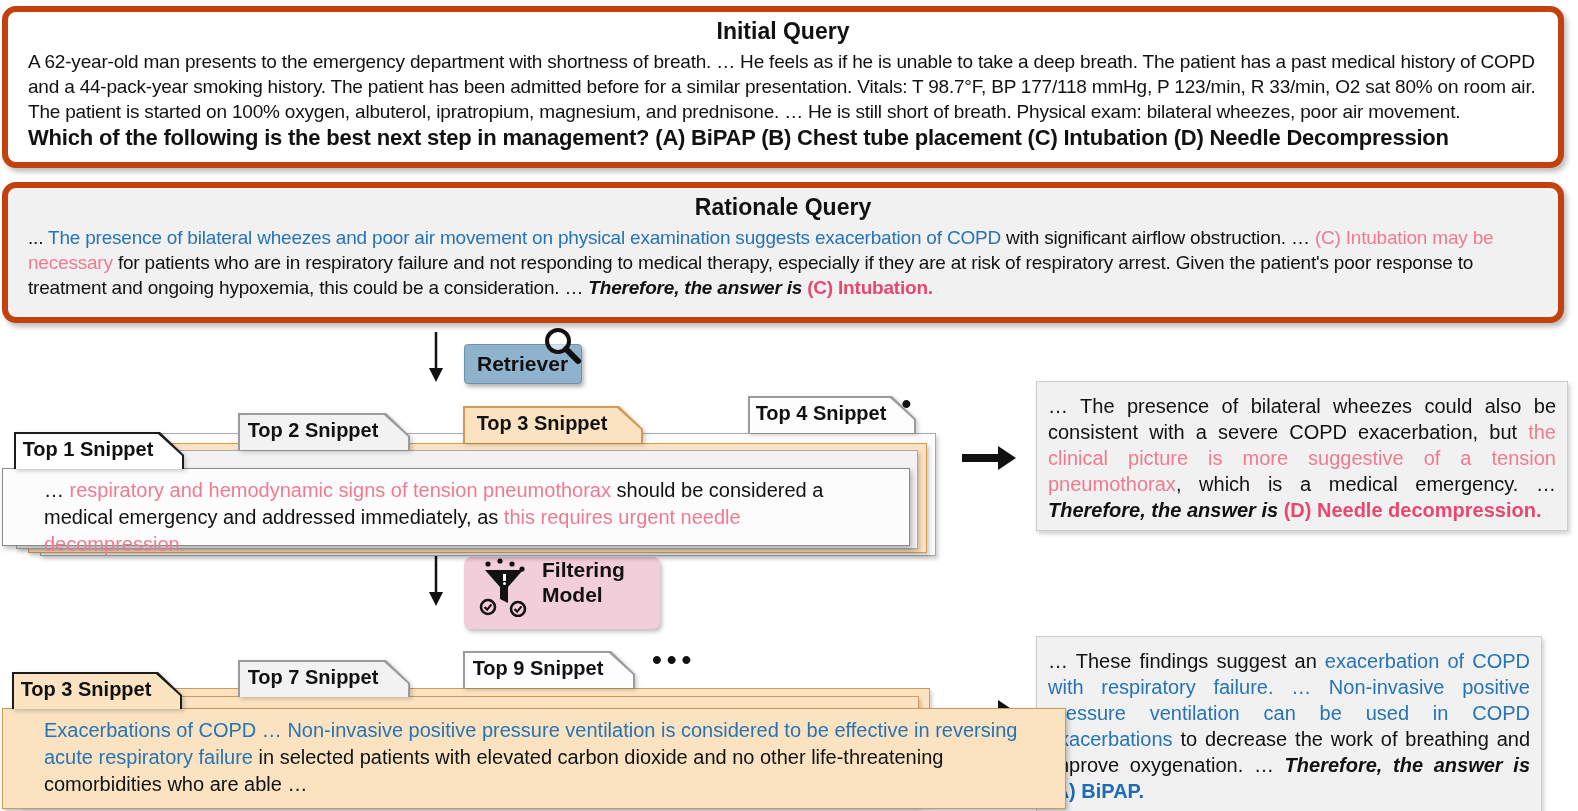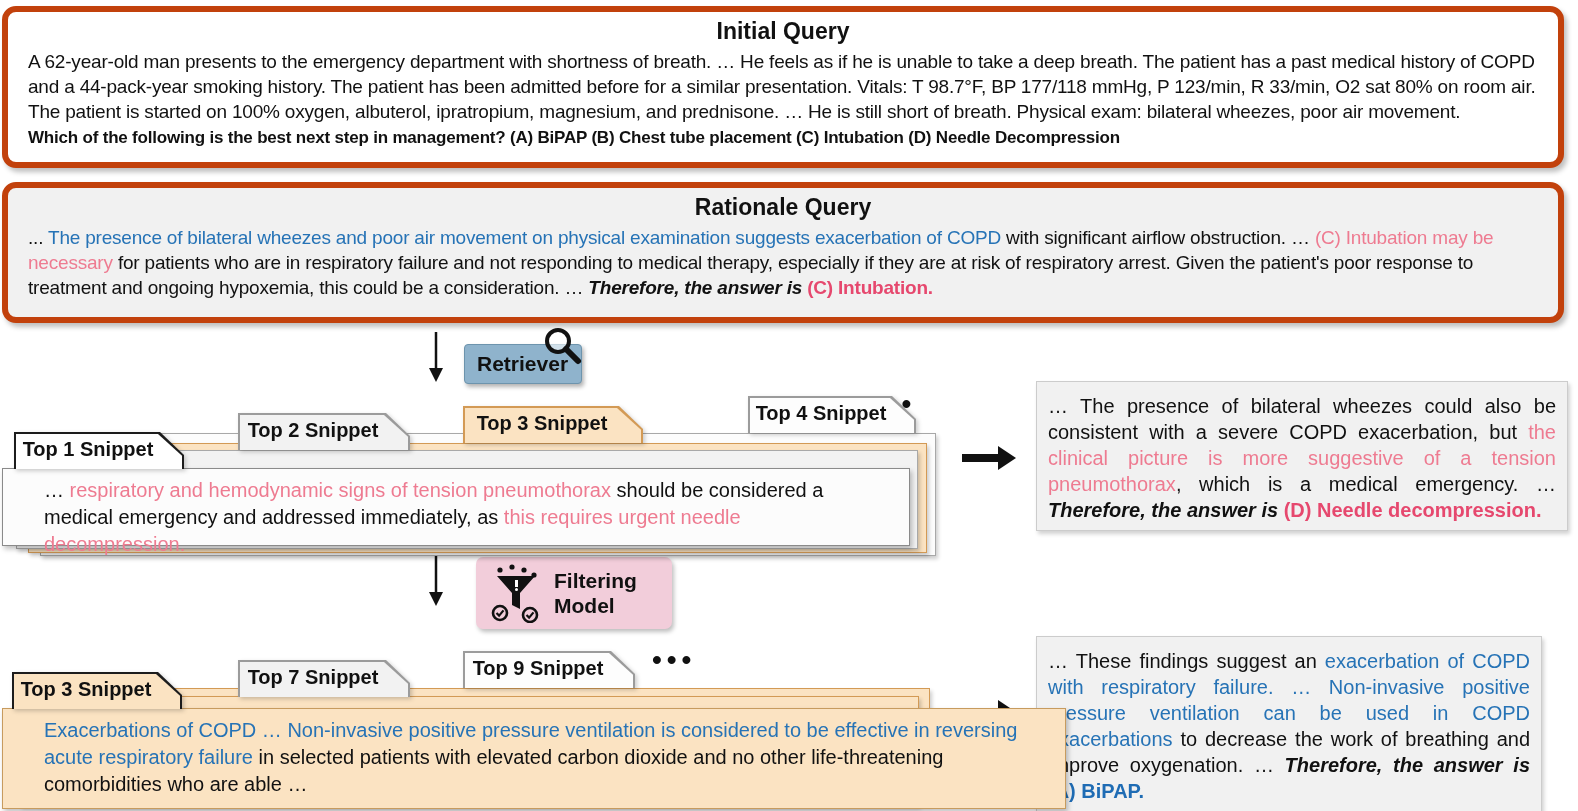--- a/index.html
+++ b/index.html
@@ -12,21 +12,21 @@
     position:relative; width:1578px; height:811px; overflow:hidden;
     font-family:"Liberation Sans","DejaVu Sans",sans-serif; color:#111; background:#fff;
   }
   
   .big-box{
     position:absolute; left:2px; width:1562px; border:6px solid #c2410c; border-radius:14px;
     box-shadow:3px 4px 5px rgba(0,0,0,.25); box-sizing:border-box; padding:4px 20px 8px 20px;
   }
   .box-title{ text-align:center; font-weight:bold; font-size:23px; margin:2px 0 4px 0; }
   .box-body{ font-size:19px; line-height:25px; letter-spacing:-0.2px; }
-  .box-question{ font-weight:bold; font-size:17px; line-height:25px; letter-spacing:-0.2px; margin-top:1px;}
+  .box-question{ font-weight:bold; font-size:22px; line-height:25px; letter-spacing:-0.2px; margin-top:1px;}
   #initial-box{ top:6px; height:162px; background:#fff; }
   #rationale-box{ top:182px; height:141px; background:#f1f1f1; }
   
   .seg-plain{ color:#111; }
   .seg-blue{ color:var(--blue); }
   .seg-blue-bold{ color:var(--blue-bold); font-weight:bold; }
   .seg-pink{ color:var(--pink); }
   .seg-pink-bold{ color:var(--pink-bold); font-weight:bold; }
   .seg-bold{ font-weight:bold; color:#111;font-style:italic; }
   
@@ -35,21 +35,21 @@
   #retriever-box{
     position:absolute; left:464px; top:344px; width:118px; height:40px;
     background:var(--retriever-bg); border:1px solid #6d94ad; border-radius:4px;
     box-shadow:2px 3px 4px rgba(0,0,0,.3);
     display:flex; align-items:center; justify-content:flex-start; padding-left:12px; box-sizing:border-box;
     font-weight:bold; font-size:21px;
   }
   #filter-box{
     position:absolute; left:464px; top:557px; width:196px; height:72px;
     background:var(--filter-bg); border-radius:7px; box-shadow:2px 3px 4px rgba(0,0,0,.25);
-    display:flex; align-items:center; gap:10px; padding-left:12px; box-sizing:border-box;margin-left:12px;
+    display:flex; gap:10px; padding-left:12px; box-sizing:border-box;
   }
   #filter-label{ font-weight:bold; font-size:21px; line-height:25px; width:100px; }
   
   .tab{ position:absolute; height:37px; filter:drop-shadow(2px 2px 2px rgba(0,0,0,.2)); }
   .tab-border,.tab-fill{ position:absolute; clip-path:polygon(0 0, calc(100% - 24px) 0, 100% 62%, 100% 100%, 0 100%); }
   .tab-border{ left:0;top:0;right:0;bottom:0; }
   .tab-fill{ left:2px; top:2px; right:2px; bottom:0; }
   .tab-black  .tab-border{ background:#1c1c1c; } .tab-black  .tab-fill{ background:#ffffff; }
   .tab-gray   .tab-border{ background:#9b9b9b; } .tab-gray   .tab-fill{ background:#f2f2f2; }
   .tab-light  .tab-border{ background:#9b9b9b; } .tab-light  .tab-fill{ background:#fdfdfd; }

